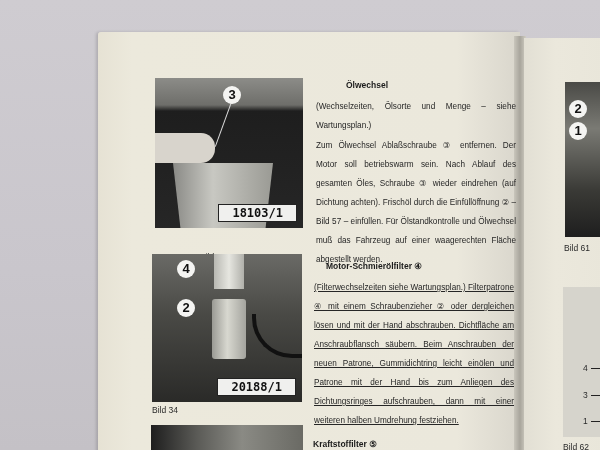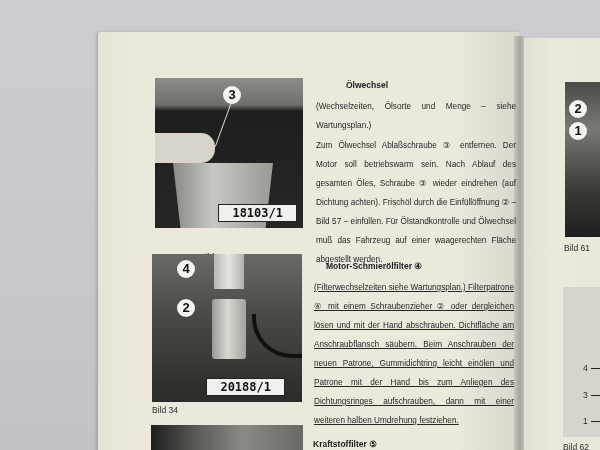--- a/index.html
+++ b/index.html
@@ -73,21 +73,21 @@
 </div>
 
 <div class="photo" style="left:152px; top:254px; width:150px; height:148px;
      background: linear-gradient(180deg, #6a6a66 0%, #4a4a46 40%, #2a2a28 100%);">
   <div style="position:absolute; left:60px; top:45px; width:34px; height:60px;
        background: linear-gradient(90deg,#9a9a94,#d8d8d0 45%,#a4a49e); border-radius:3px;"></div>
   <div style="position:absolute; left:62px; top:0; width:30px; height:35px; background: linear-gradient(90deg,#b8b8b2,#e6e6e0,#b0b0aa);"></div>
   <div style="position:absolute; left:100px; top:60px; width:50px; height:40px; border:4px solid #111; border-radius:0 0 0 40px; border-top:none; border-right:none;"></div>
   <div class="callout" style="left:25px; top:6px;">4</div>
   <div class="callout" style="left:25px; top:45px;">2</div>
-  <div class="code" style="right:17px; bottom:6px;">20188/1</div>
+  <div class="code" style="right:6px; bottom:6px;">20188/1</div>
 </div>
 <div class="caption" style="left:152px; top:405px;">Bild 34</div>
 
 <div class="heading" style="left:326px; top:261px;">Motor-Schmierölfilter ④</div>
 <div class="body-text" style="left:314px; top:278px;text-decoration:underline;">
   <p>(Filterwechselzeiten siehe Wartungsplan.) Filterpatrone ④ mit einem Schraubenzieher ② oder dergleichen lösen und mit der Hand abschrauben. Dichtfläche am Anschraubflansch säubern. Beim Anschrauben der neuen Patrone, Gummidichtring leicht einölen und Patrone mit der Hand bis zum Anliegen des Dichtungsringes aufschrauben, dann mit einer weiteren halben Umdrehung festziehen.</p>
 </div>
 
 <div class="photo" style="left:151px; top:425px; width:152px; height:30px;
      background: linear-gradient(90deg, #1e1e1e 0%, #5a5a56 30%, #8a8a84 60%, #6a6a64 100%);"></div>

